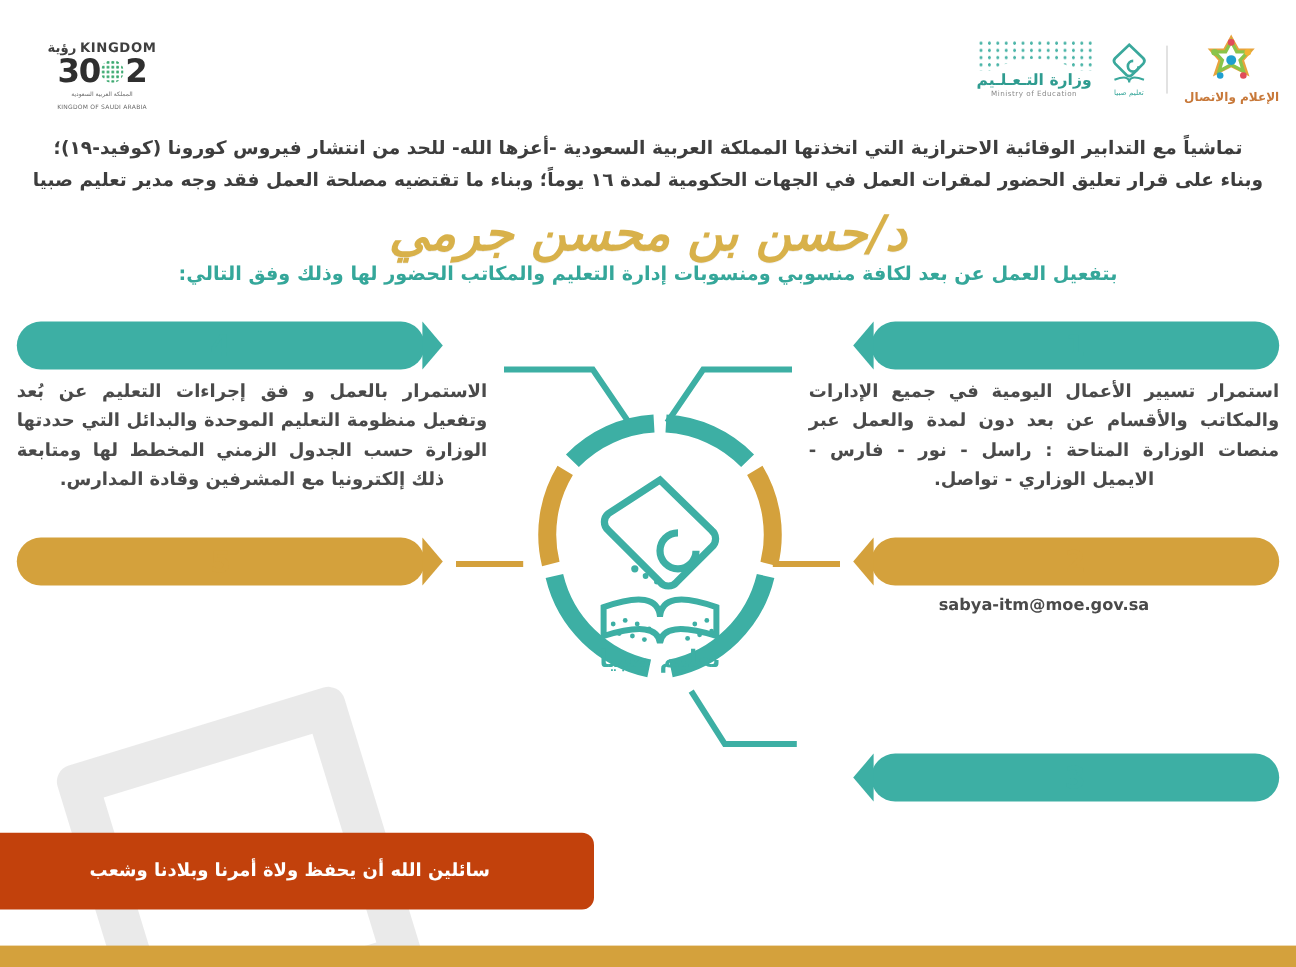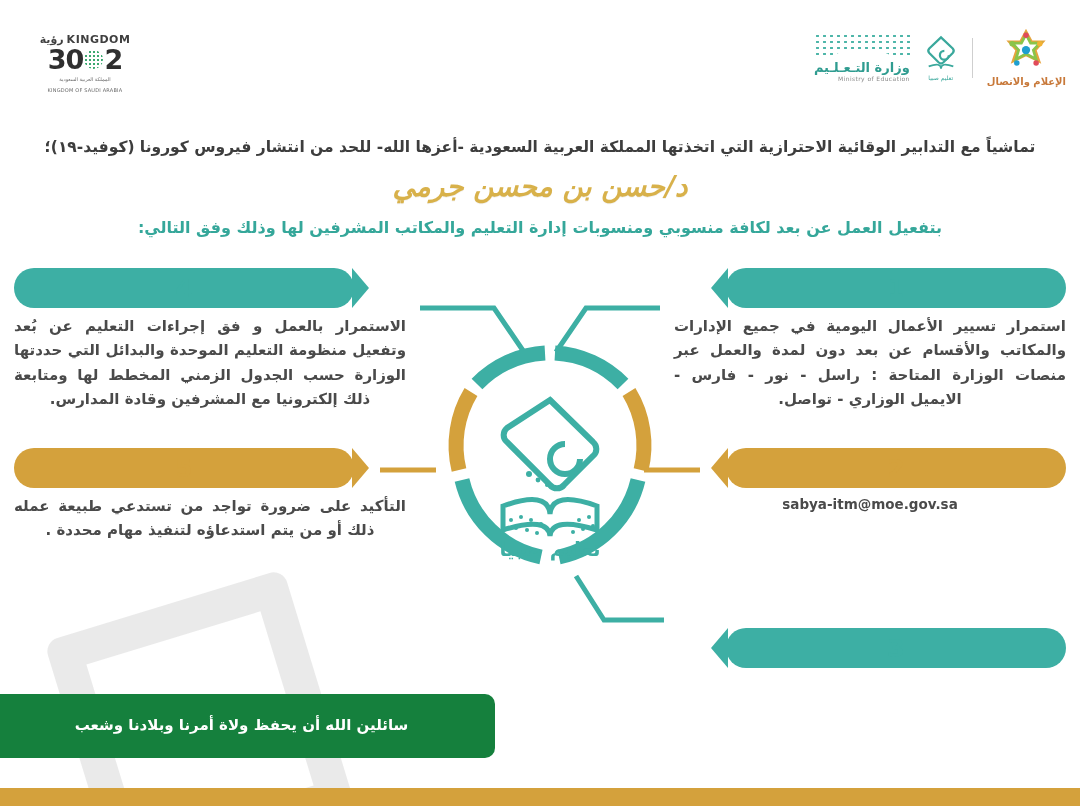--- a/index.html
+++ b/index.html
@@ -36,39 +36,39 @@
            border-radius:50%; }
   .v-sub { font-size:5px; color:#6a6a6a; line-height:1.5; margin-top:3px; letter-spacing:.2px; }
 
   .right-logos { position:absolute; right:14px; top:28px; display:flex; align-items:center; gap:14px; }
   .logo-block { display:flex; flex-direction:column; align-items:center; }
   .star-logo { width:46px; height:46px; position:relative; }
   .logo-cap { font-size:10px; font-weight:bold; color:#c8793a; margin-top:2px; }
   .divider { width:1px; height:40px; background:#cfcfcf; }
   .sabya-small { display:flex; flex-direction:column; align-items:center; }
   .sabya-cap { font-size:6px; color:#3aa89c; margin-top:2px; }
-  .moe-logo { display:flex; flex-direction:column; align-items:flex-start; }
+  .moe-logo { display:flex; flex-direction:column; align-items:center; }
   .moe-dots { width:96px; height:26px;
      background:radial-gradient(circle,#4cb5a8 1.1px,transparent 1.5px) 0 0/7px 6px;
      -webkit-mask-image:radial-gradient(ellipse 70% 120% at 50% 130%,transparent 55%,#000 58%);
      mask-image:radial-gradient(ellipse 70% 120% at 50% 130%,transparent 55%,#000 58%); }
   .moe-ar { font-size:13px; font-weight:bold; color:#2f9c90; letter-spacing:1px; margin-top:1px; }
   .moe-en { font-size:6px; color:#8a8a8a; letter-spacing:.4px; }
 
   
   .header-text {
     position:absolute; top:110px; left:0; width:1080px;
     text-align:center; color:#3d3d3d; z-index:5;
   }
-  .header-text p { font-size:15.5px; font-weight:bold; line-height:1.75; padding:0 26px;margin-top:24px; }
+  .header-text p { font-size:15.5px; font-weight:bold; line-height:1.75; padding:0 26px; }
 
   .signature {
     position:absolute; top:170px; left:0; width:1080px; text-align:center; z-index:5;
     font-family:"DejaVu Serif","Liberation Serif",serif;
-    font-size:28px; color:#d8b14a; font-style:italic; font-weight:bold;
+    font-size:41px; color:#d8b14a; font-style:italic; font-weight:bold;
     letter-spacing:1px; text-shadow:0 1px 0 rgba(0,0,0,.05);
   }
 
   .subtitle {
     position:absolute; top:218px; left:0; width:1080px; text-align:center; z-index:5;
     font-size:16px; font-weight:bold; color:#35a79a;
   }
 
   
   .ring-wrap { position:absolute; left:441px; top:338px; width:218px; height:258px; z-index:3; }
@@ -104,21 +104,21 @@
   #item3 { right:14px; top:628px; width:392px; }
   #item4 { left:14px;  top:268px; width:392px; }
   #item5 { left:14px;  top:448px; width:392px; }
 
   #item1 .badge, #item2 .badge, #item3 .badge { margin-left:52px; }
   #item4 .badge, #item5 .badge { margin-right:52px; }
 
   
   .footer-banner {
     position:absolute; left:0; top:694px; width:495px; height:64px;
-    background:#15803d; border-radius:0 10px 10px 0;
+    background:#c2410c; border-radius:0 10px 10px 0;
     display:flex; align-items:center; justify-content:center;
     z-index:5; padding:0 26px 0 14px;
   }
   .footer-banner p { color:#fff; font-size:15px; font-weight:bold; line-height:1.55; text-align:center; }
 
   .bottom-bar { position:absolute; left:0; bottom:0; width:1080px; height:18px; background:#d4a13c; z-index:6; }
 </style>
 </head>
 <body>
 
@@ -173,25 +173,26 @@
       <div class="moe-dots"></div>
       <div class="moe-ar">وزارة التـعـلـيم</div>
       <div class="moe-en">Ministry of Education</div>
     </div>
 
   </div>
 </div>
 
 <div class="header-text">
   <p>تماشياً مع التدابير الوقائية الاحترازية التي اتخذتها المملكة العربية السعودية -أعزها الله-  للحد من انتشار فيروس كورونا (كوفيد-١٩)؛</p>
+  <p>وبناء على قرار تعليق الحضور لمقرات العمل في الجهات الحكومية لمدة ١٦ يوماً؛ وبناء ما تقتضيه مصلحة العمل فقد وجه  مدير تعليم صبيا</p>
 </div>
 
 <div class="signature">د/حسن بن محسن جرمي</div>
 
-<div class="subtitle">بتفعيل العمل عن بعد لكافة منسوبي ومنسوبات إدارة التعليم والمكاتب المشرفين لها وذلك وفق التالي:</div>
+<div class="subtitle">بتفعيل العمل عن بعد لكافة منسوبي ومنسوبات إدارة التعليم والمكاتب الحضور لها وذلك وفق التالي:</div>
 
 <div class="ring-wrap">
   <svg width="218" height="258" viewBox="0 0 218 258">
     <g fill="none" stroke-width="15" stroke-linecap="butt">
 
       <path d="M 36 46 A 103 103 0 0 1 104 15" stroke="#3dafa4"></path>
 
       <path d="M 114 15 A 103 103 0 0 1 182 46" stroke="#3dafa4"></path>
 
       <path d="M 30 54 A 103 103 0 0 0 18 132" stroke="#d4a13c"></path>
@@ -255,21 +256,20 @@
   <div class="badge teal tail-left">3</div>
 </div>
 
 <div class="item" id="item4">
   <div class="badge teal tail-right">4</div>
   <div class="item-body body-j">الاستمرار بالعمل و فق إجراءات التعليم عن بُعد وتفعيل منظومة التعليم الموحدة والبدائل التي حددتها الوزارة حسب الجدول الزمني المخطط لها ومتابعة ذلك إلكترونيا مع المشرفين وقادة المدارس.</div>
 </div>
 
 <div class="item" id="item5">
   <div class="badge gold tail-right">5</div>
-  <div class="item-body body-j">التأكيد على ضرورة تواجد من تستدعي طبيعة عمله ذلك أو من يتم استدعاؤه لتنفيذ مهام محددة .</div>
 </div>
 
 <div class="footer-banner">
   <p>
     <span>سائلين الله أن يحفظ ولاة أمرنا وبلادنا وشعب</span><br>
   </p>
 </div>
 
 <div class="bottom-bar"></div>
 

